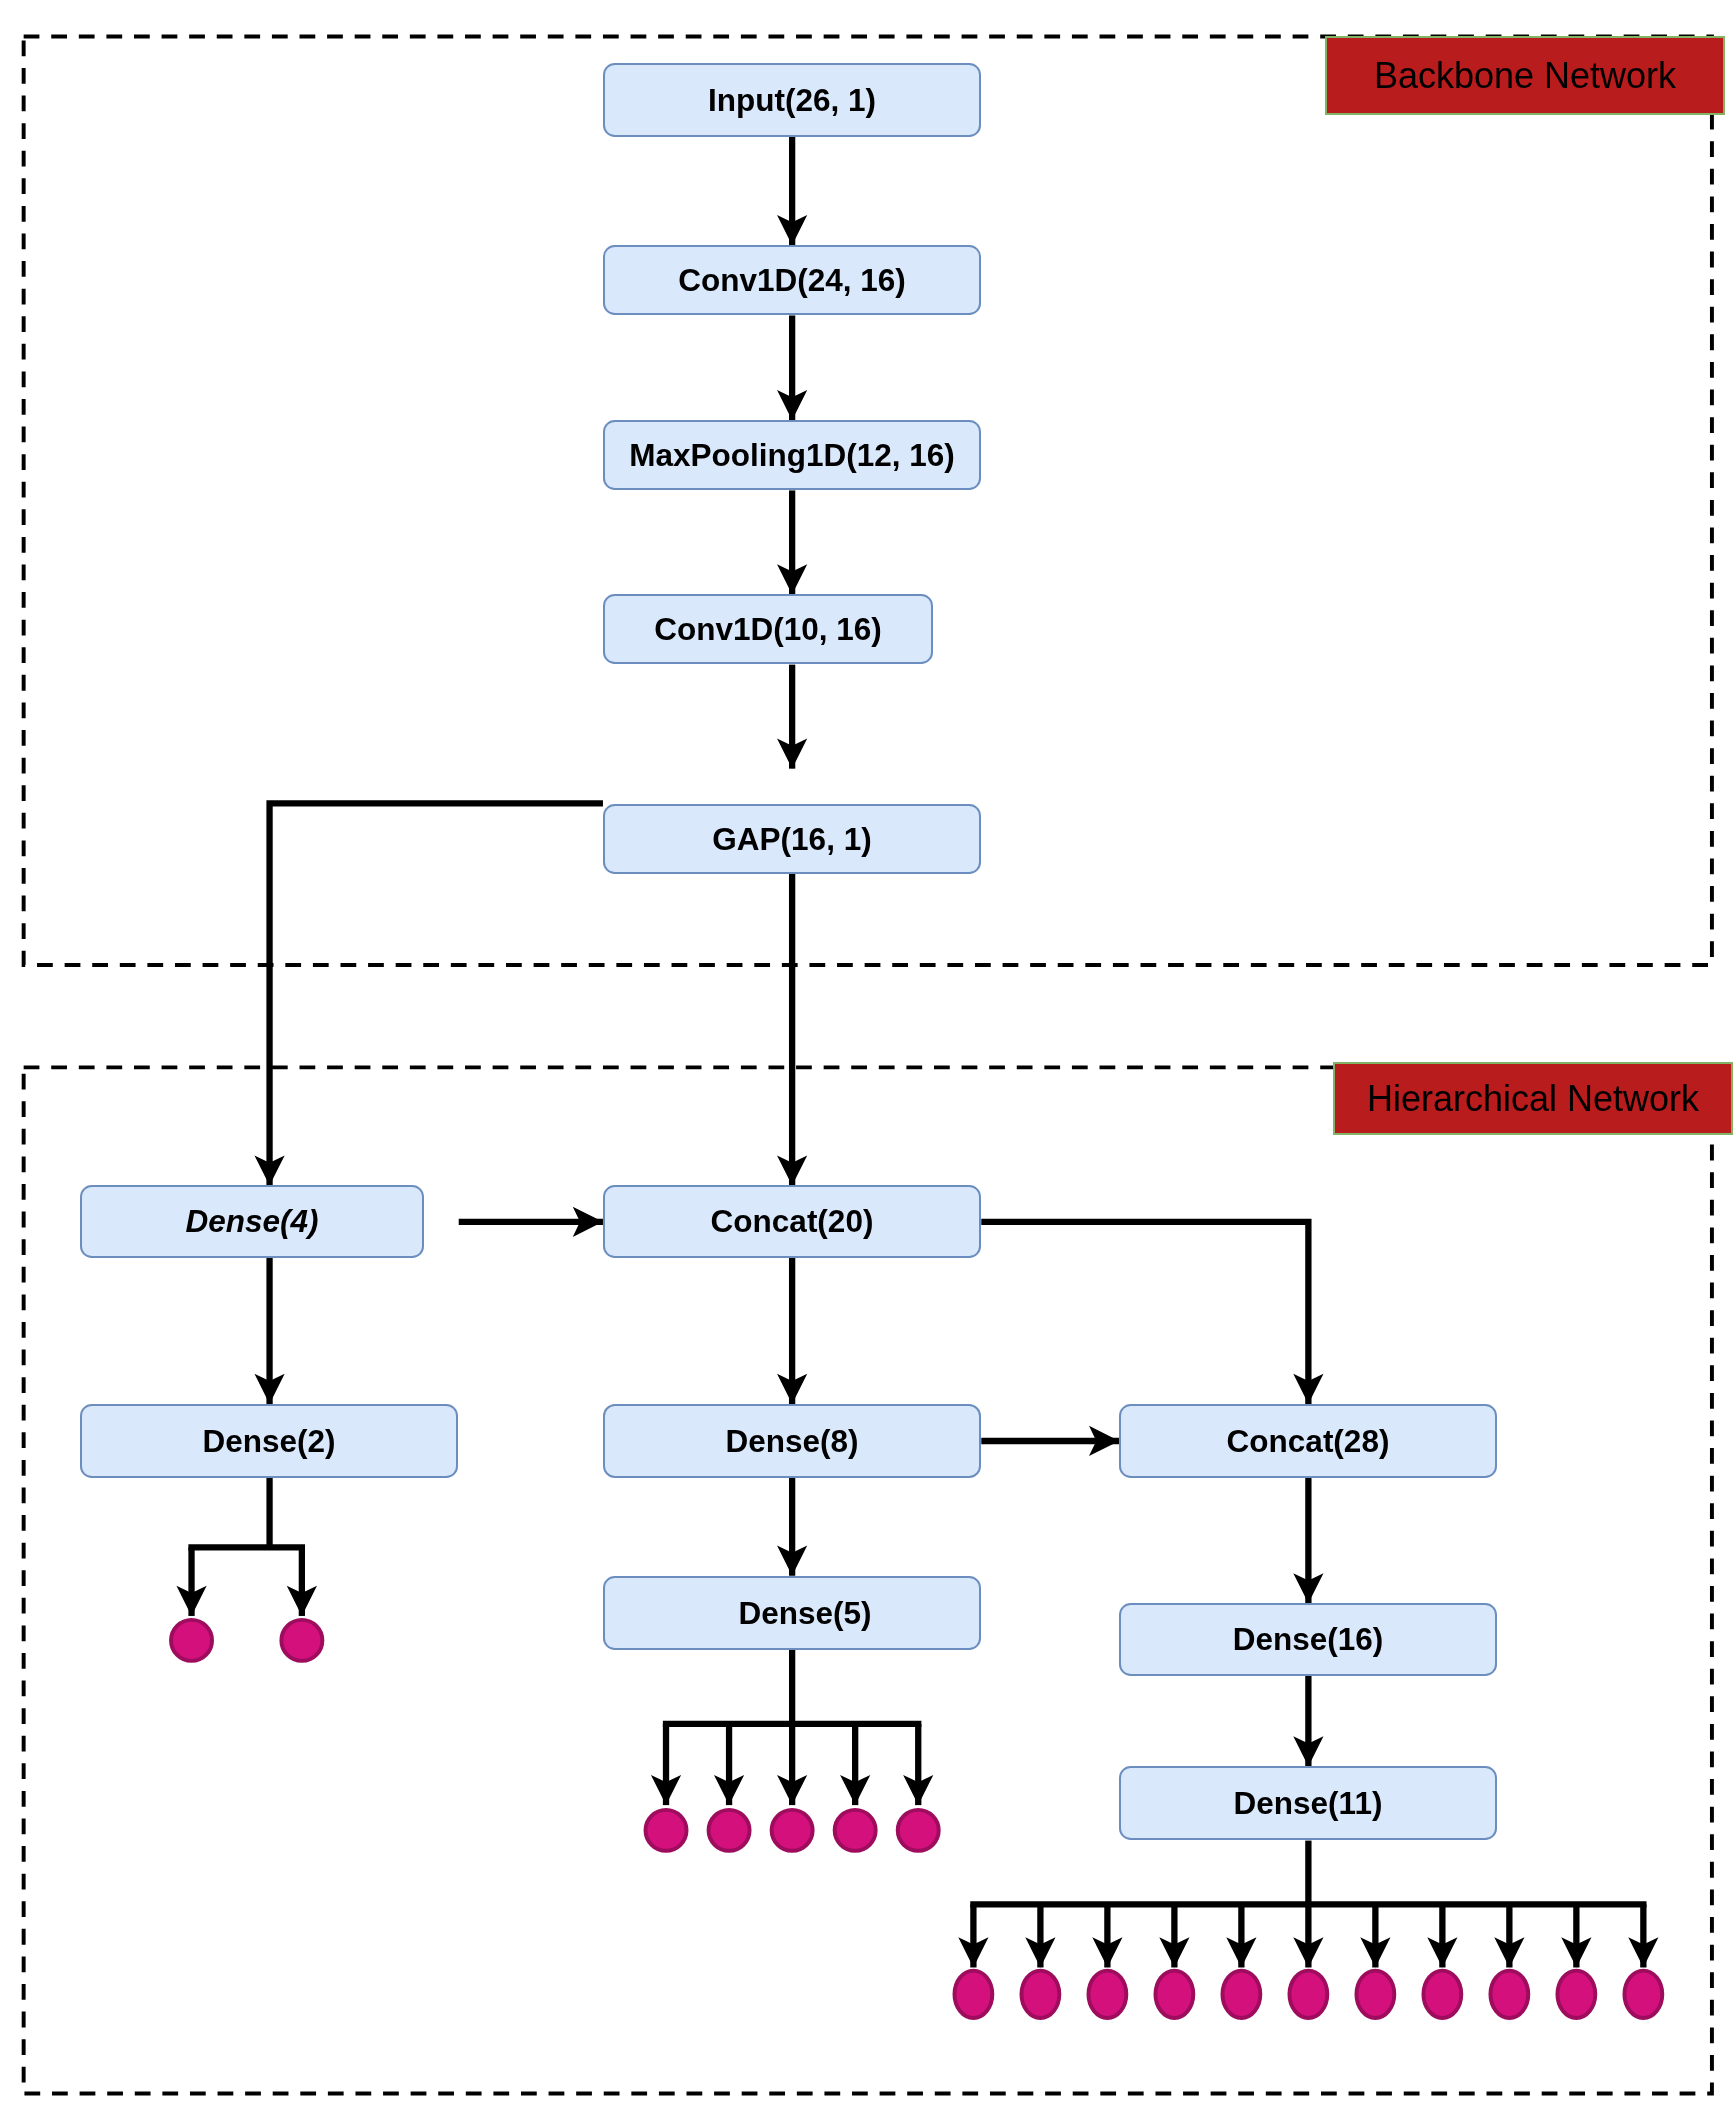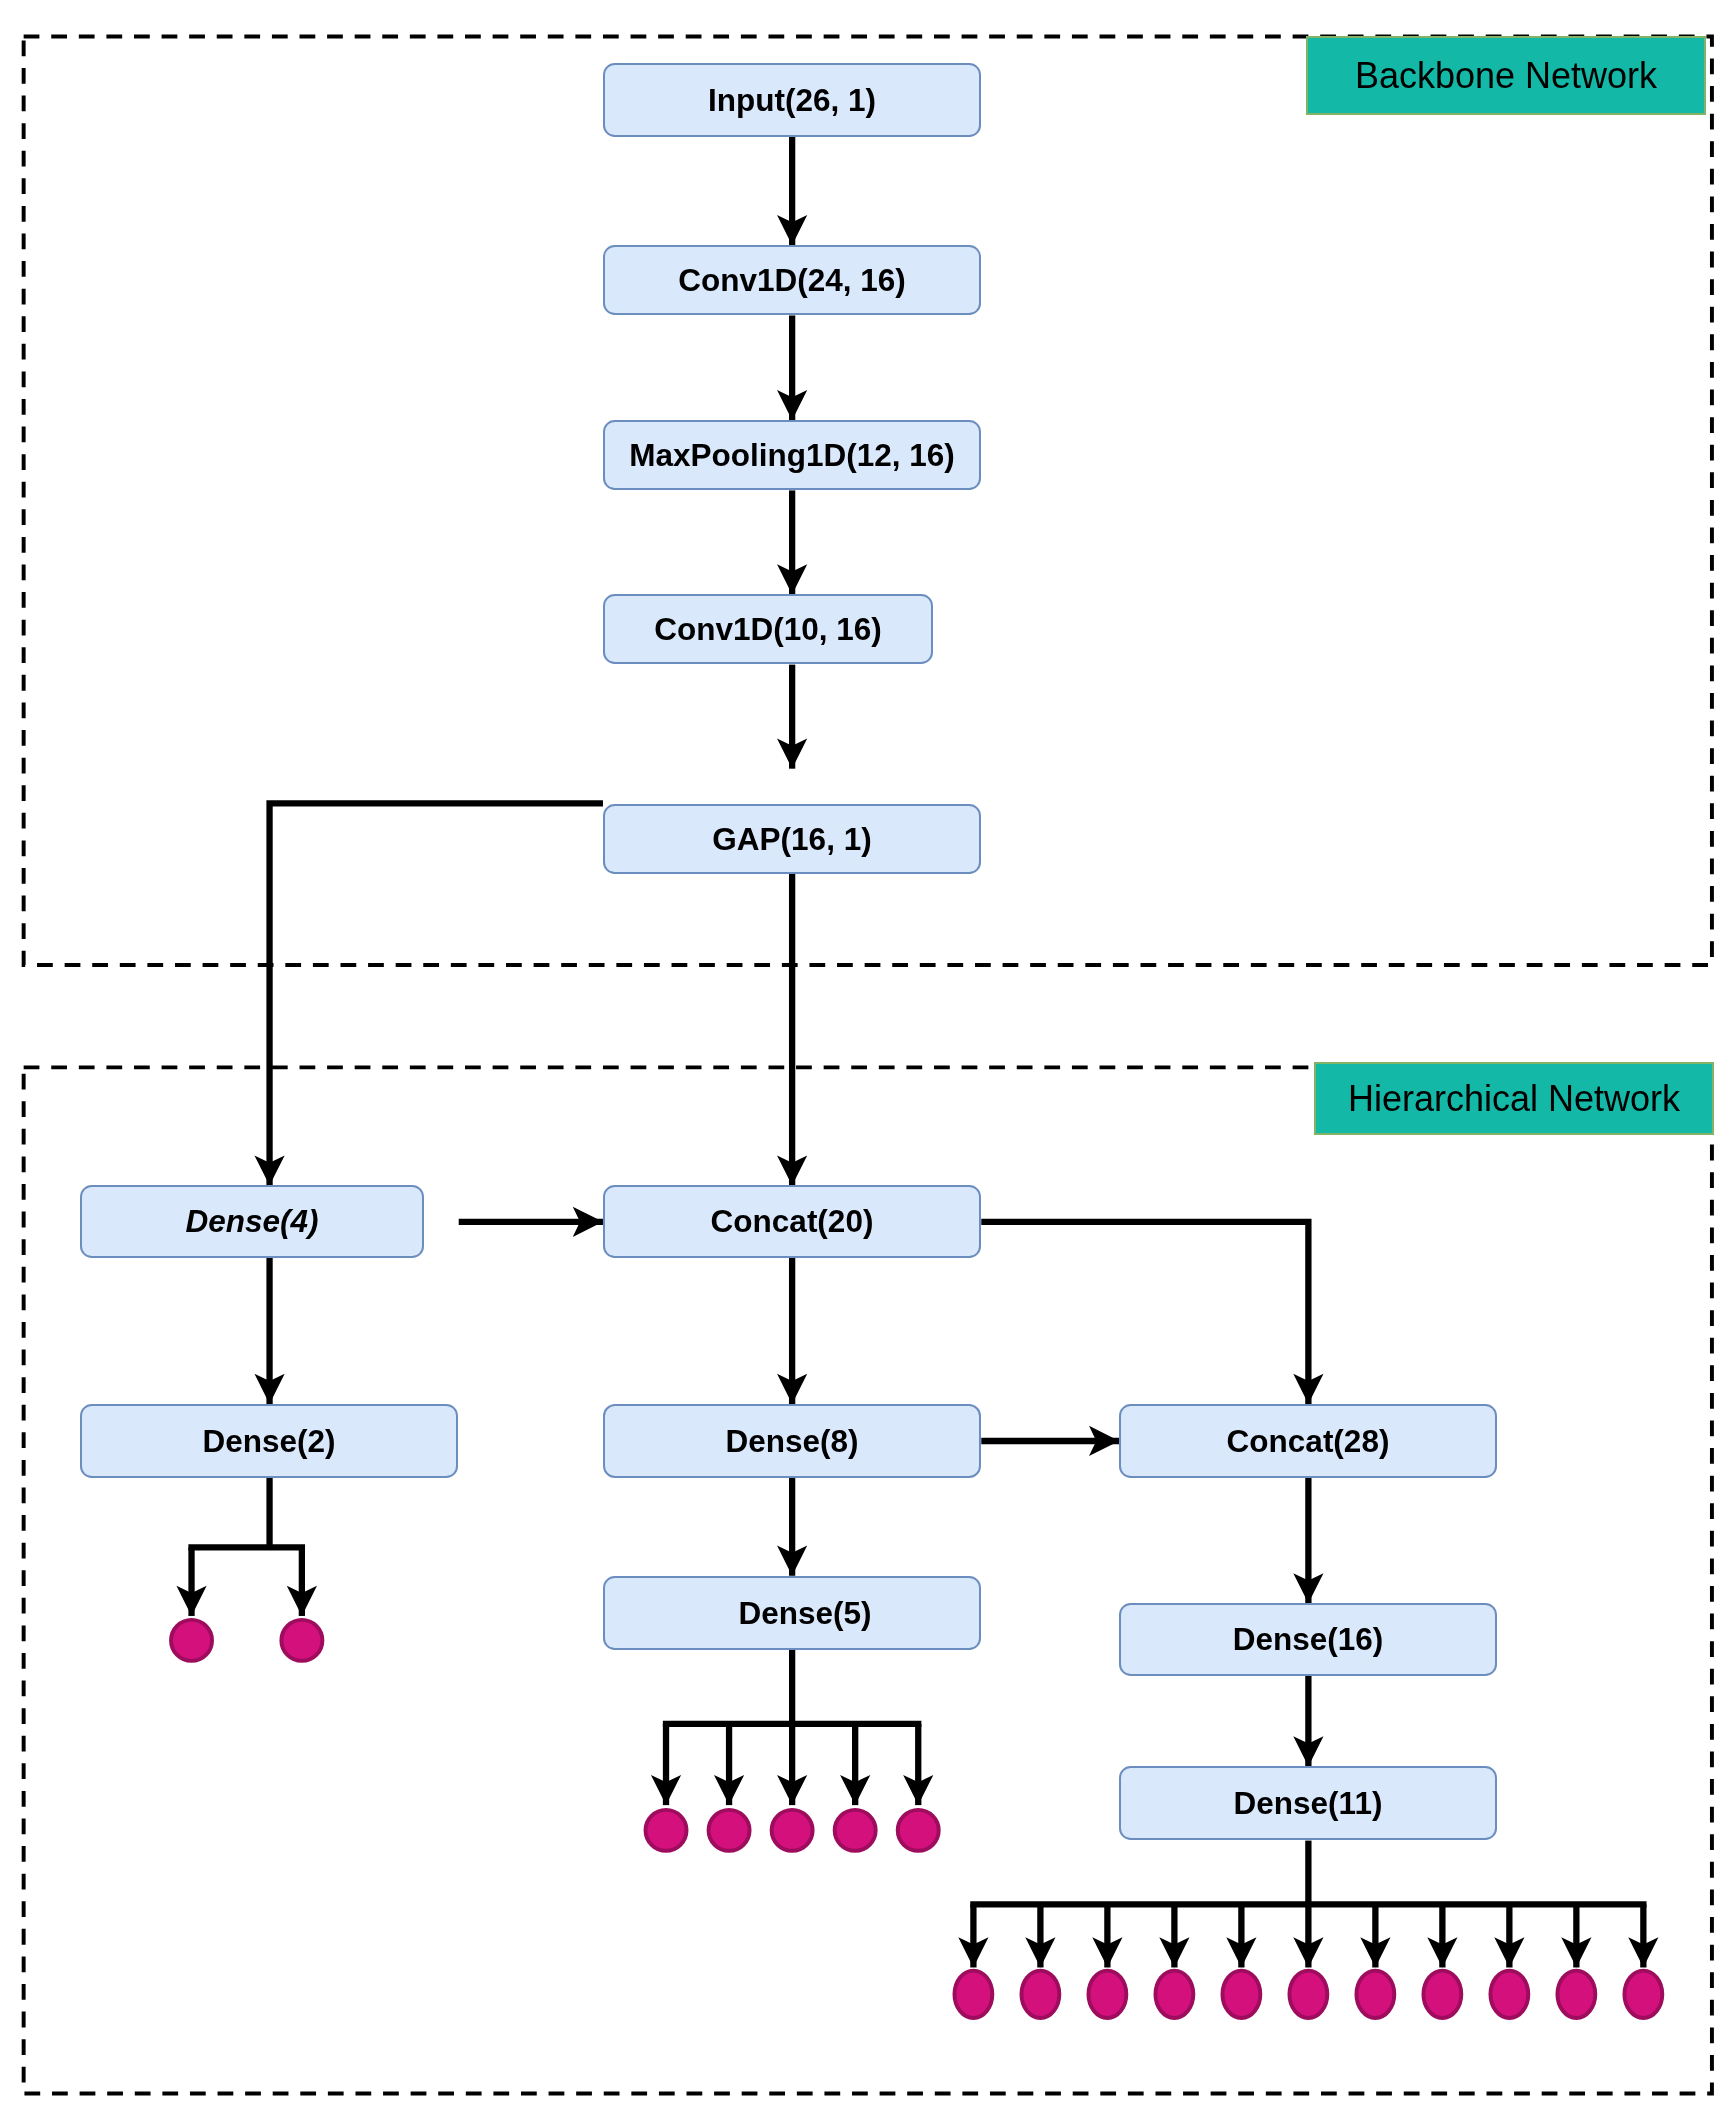--- a/index.html
+++ b/index.html
@@ -29,27 +29,28 @@
     font-size: 31.5px;
     color: #000000;
     white-space: nowrap;
     text-align: center;
   }
   .section-label {
     position: absolute;
     display: flex;
     align-items: center;
     justify-content: center;
-    background: #14b8a6;
+    background: #b91c1c;
     border: 2.4px solid #82b366;
     box-sizing: border-box;
     font-size: 36px;
     color: #000000;
     white-space: nowrap;
     text-align: center;
+    margin-left: 19px;
   }
 </style>
 </head>
 <body>
 
 <div class="canvas">
   <svg id="connector-layer" width="1734" height="2119" viewBox="0 0 2200 2688" xmlns="http://www.w3.org/2000/svg">
     <defs>
       <marker id="arrowhead" viewBox="0 0 12 12" refX="11" refY="6" markerUnits="userSpaceOnUse" markerWidth="46" markerHeight="46" orient="auto">
         <path d="M 1 1 L 11 6 L 1 11 L 3.4 6 Z" fill="#000000"></path>

